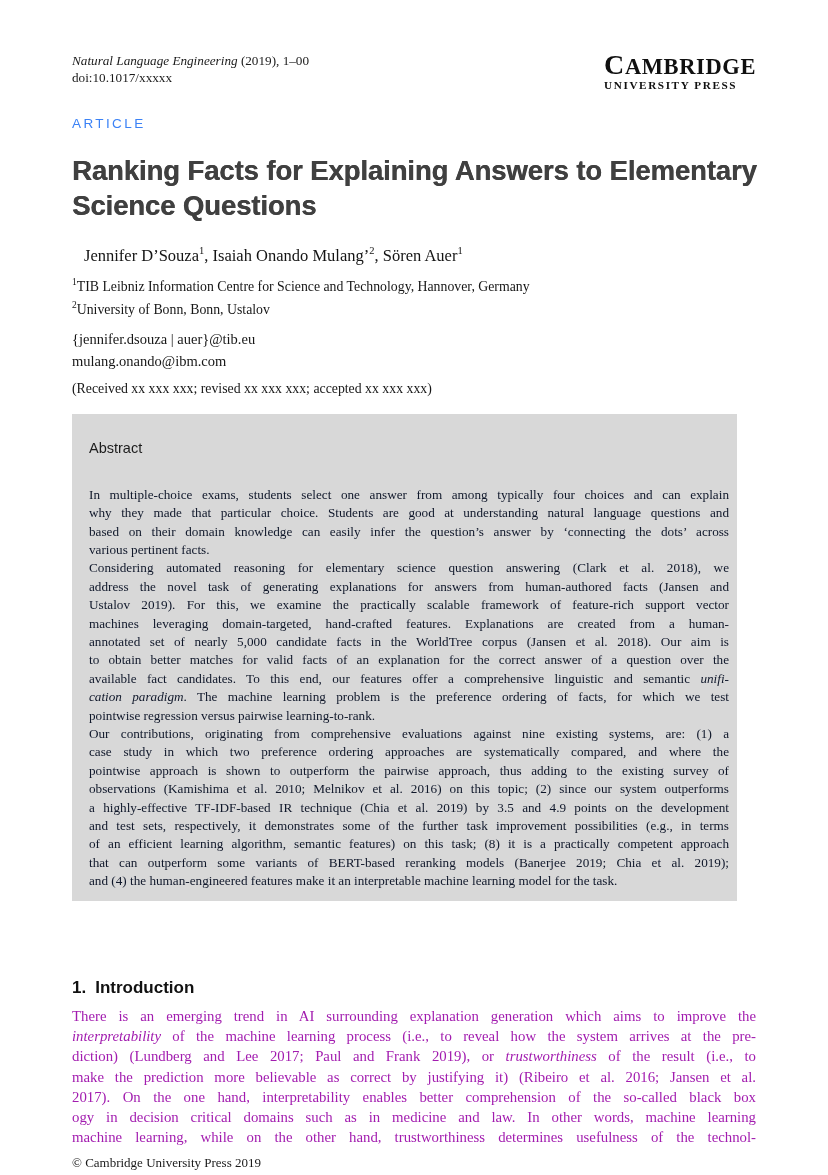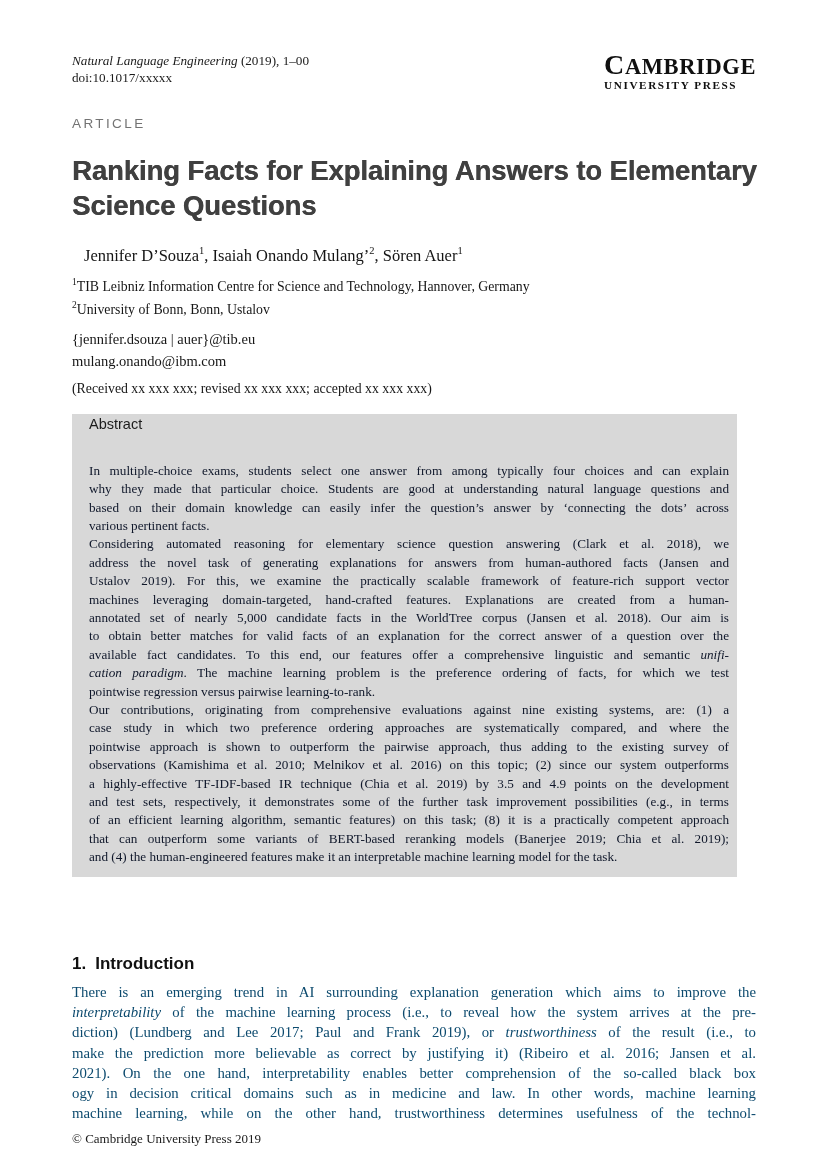--- a/index.html
+++ b/index.html
@@ -17,21 +17,21 @@
   .journal-meta { font-size:13.2px; line-height:17px; color:#1a1a1a; }
   .journal-name { font-style:italic; }
   .logo { margin-top:1px; }
   .logo-line1 { font-weight:bold; font-size:22.5px; line-height:24px; letter-spacing:0.6px; color:#101010; }
   .logo-line1::first-letter { font-size:28px; }
   .logo-line2 { font-weight:bold; font-size:11.2px; line-height:13px; letter-spacing:1.6px; color:#101010; }
 
   .article-label {
     margin-top:23px;
     font-family:"Liberation Sans", sans-serif;
-    font-size:13.5px; line-height:17px; letter-spacing:2.4px; color:#737373;
+    font-size:13.5px; line-height:17px; letter-spacing:2.4px; color:#3b82f6;
   }
 
   .title {
     margin-top:21px;
     font-family:"Liberation Sans", sans-serif;
     font-size:27.5px; line-height:35px; color:#404040;
     text-shadow:0.4px 0 0 currentColor;
     letter-spacing:-0.1px;
   }
   .title .tline { text-align:left; text-align-last:left; white-space:nowrap; }
@@ -43,40 +43,40 @@
   .affiliations sup { font-size:9.5px; }
 
   .emails { margin-top:9px; font-size:14.5px; line-height:22px; }
 
   .received { margin-top:8px; font-size:13.8px; line-height:18px; }
 
   
   .abstract-box {
     margin-top:16px; width:665px;
     background:#d8d8d8;
-    padding:1px 8px 10px 17px;
+    padding:25px 8px 10px 17px;
   }
   .abstract-label {
     font-family:"Liberation Sans", sans-serif;
     font-size:14.5px; line-height:19px; margin-bottom:3px; color:#1c1c1c;
   }
   .abstract-text { font-size:13.2px; line-height:18.4px; color:#0f172a;margin-top:28px; }
 
   
   .tline { text-align:justify; text-align-last:justify; }
   .tline-last { text-align-last:left; }
 
   .section-heading {
     margin-top:76px;
     font-family:"Liberation Sans", sans-serif;
     font-weight:bold; font-size:17px; line-height:21px; color:#111;
   }
   .section-number { margin-right:9px; }
 
-  .intro { margin-top:8px; font-size:14.8px; line-height:20.3px; color:#0c4a6e; }
+  .intro { margin-top:8px; font-size:14.8px; line-height:20.3px; color:#a21caf; }
 
   .footer { margin-top:6px; font-size:13px; line-height:17px; color:#1a1a1a; }
 </style>
 </head>
 <body>
 
 <div class="page">
 
   <div class="header">
     <div class="journal-meta">
@@ -146,20 +146,20 @@
 
   <div class="section-heading">
     <span class="section-number">1.</span><span>Introduction</span>
   </div>
 
   <div class="intro">
       <div class="tline">There is an emerging trend in AI surrounding explanation generation which aims to improve the</div>
       <div class="tline"><i>interpretability</i> of the machine learning process (i.e., to reveal how the system arrives at the pre-</div>
       <div class="tline">diction) (Lundberg and Lee 2017; Paul and Frank 2019), or <i>trustworthiness</i> of the result (i.e., to</div>
       <div class="tline">make the prediction more believable as correct by justifying it) (Ribeiro et al. 2016; Jansen et al.</div>
-      <div class="tline">2021). On the one hand, interpretability enables better comprehension of the so-called black box</div>
+      <div class="tline">2017). On the one hand, interpretability enables better comprehension of the so-called black box</div>
       <div class="tline">ogy in decision critical domains such as in medicine and law. In other words, machine learning</div>
       <div class="tline">machine learning, while on the other hand, trustworthiness determines usefulness of the technol-</div>
     </div>
 
   <div class="footer">© Cambridge University Press 2019</div>
 
 </div>
 
 </body></html>

